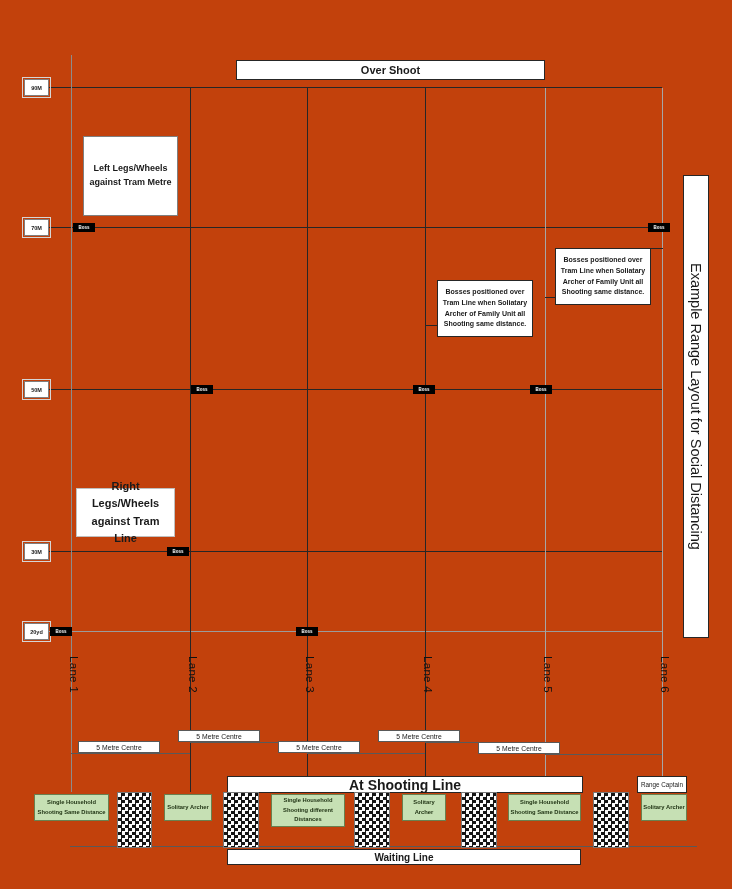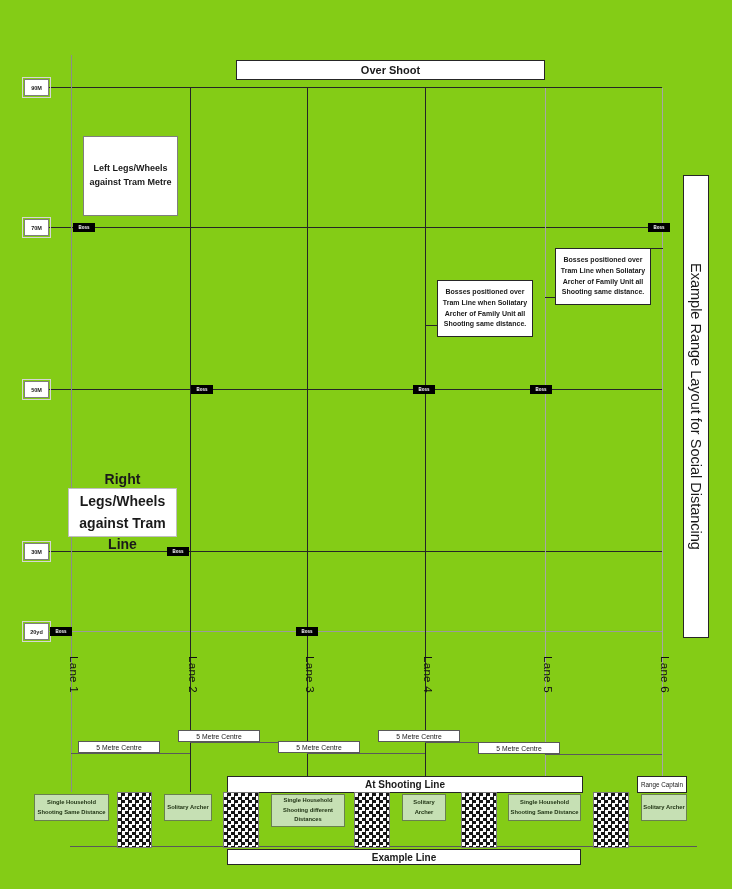--- a/index.html
+++ b/index.html
@@ -1,18 +1,18 @@
 <!DOCTYPE html>
 <html><head>
 <meta charset="utf-8">
 <style>
   html,body{margin:0;padding:0;background:#fff;}
   body{width:732px;height:889px;overflow:hidden;position:relative;
        font-family:"Liberation Sans", sans-serif;color:#1a1a1a;}
-  #canvas{position:absolute;left:0;top:0;width:732px;height:889px;background:#84cc16;}
+  #canvas{position:absolute;left:0;top:0;width:732px;height:889px;background:#c2410c;}
   .abs{position:absolute;box-sizing:border-box;}
   .line{z-index:1;}
   .dist-label{width:25px;height:17px;background:#fff;border:1px solid #7f7f7f;
       outline:1px solid #d6d6d6;outline-offset:1px;font-size:5.5px;font-weight:700;
       display:flex;align-items:center;justify-content:center;z-index:4;}
   .lane-label{writing-mode:vertical-rl;font-size:11.5px;color:#111;height:64px;width:16px;
       z-index:2;letter-spacing:.3px;}
   .boss{width:22px;height:9px;background:#000;color:#fff;font-size:4.5px;font-weight:600;
       display:flex;align-items:center;justify-content:center;z-index:5;}
   .centre-label{width:82px;height:12px;background:#fff;border:1px solid #595959;
@@ -22,36 +22,36 @@
       line-height:1.55;}
   .archer-box{background:#c6e0b4;border:1px solid #69804f;color:#1c2f10;font-weight:700;
       font-size:5.8px;text-align:center;display:flex;align-items:center;justify-content:center;
       z-index:3;line-height:1.7;padding:1px;}
   .checker-box{background-color:#fff;
       background-image:conic-gradient(#151515 0 25%,#fbfbfb 0 50%,#151515 0 75%,#fbfbfb 0);
       background-size:7px 7px;border:1px solid #777;z-index:3;}
   .banner{background:#fff;border:1.3px solid #262626;display:flex;align-items:center;
       justify-content:center;font-weight:700;z-index:3;}
   #overshoot-box{left:236px;top:60px;width:309px;height:20px;font-size:11px;}
-  #shooting-line-box{left:227px;top:776px;width:356px;height:17px;font-size:10px;}
+  #shooting-line-box{left:227px;top:776px;width:356px;height:17px;font-size:14px;}
   #waiting-line-box{left:227px;top:849px;width:354px;height:16px;font-size:10px;}
   #range-captain-box{left:637px;top:776px;width:50px;height:17px;font-size:6.3px;font-weight:400;}
   #title-box{left:683px;top:175px;width:26px;height:463px;border:1.2px solid #262626;
       background:#fff;writing-mode:vertical-rl;font-size:14.5px;display:flex;
       align-items:center;justify-content:center;z-index:3;white-space:nowrap;}
 </style>
 </head>
 <body>
 
 <div id="canvas">
   <div class="abs banner" id="overshoot-box">Over Shoot</div>
   <div class="abs" id="title-box">Example Range Layout for Social Distancing</div>
   <div class="abs banner" id="shooting-line-box">At Shooting Line</div>
   <div class="abs banner" id="range-captain-box">Range Captain</div>
-  <div class="abs banner" id="waiting-line-box">Example Line</div>
+  <div class="abs banner" id="waiting-line-box">Waiting Line</div>
 <div class="abs line" style="left: 48px; top: 87px; width: 614px; height: 1.4px; background: rgb(38, 38, 38);"></div>
     <div class="abs line" style="left: 48px; top: 227px; width: 614px; height: 1.4px; background: rgb(38, 38, 38);"></div>
     <div class="abs line" style="left: 48px; top: 389px; width: 614px; height: 1.4px; background: rgb(38, 38, 38);"></div>
     <div class="abs line" style="left: 48px; top: 551px; width: 614px; height: 1.4px; background: rgb(38, 38, 38);"></div>
     <div class="abs line" style="left: 48px; top: 631px; width: 614px; height: 1.4px; background: rgb(155, 155, 155);"></div>
     <div class="abs line" style="left: 71px; top: 55px; width: 1.2px; height: 737px; background: rgb(140, 140, 140);"></div>
     <div class="abs line" style="left: 190px; top: 88px; width: 1.2px; height: 704px; background: rgb(38, 38, 38);"></div>
     <div class="abs line" style="left: 307px; top: 88px; width: 1.2px; height: 704px; background: rgb(38, 38, 38);"></div>
     <div class="abs line" style="left: 425px; top: 88px; width: 1.2px; height: 704px; background: rgb(38, 38, 38);"></div>
     <div class="abs line" style="left: 545px; top: 88px; width: 1.2px; height: 704px; background: rgb(166, 166, 166);"></div>
@@ -83,21 +83,21 @@
     <div class="abs centre-label" style="left: 78px; top: 741px;">5 Metre Centre</div>
     <div class="abs line" style="left: 190px; top: 742px; width: 117px; height: 1px; background: rgb(89, 89, 89);"></div>
     <div class="abs centre-label" style="left: 178px; top: 730px;">5 Metre Centre</div>
     <div class="abs line" style="left: 307px; top: 753px; width: 118px; height: 1px; background: rgb(89, 89, 89);"></div>
     <div class="abs centre-label" style="left: 278px; top: 741px;">5 Metre Centre</div>
     <div class="abs line" style="left: 425px; top: 742px; width: 120px; height: 1px; background: rgb(89, 89, 89);"></div>
     <div class="abs centre-label" style="left: 378px; top: 730px;">5 Metre Centre</div>
     <div class="abs line" style="left: 545px; top: 754px; width: 117px; height: 1px; background: rgb(89, 89, 89);"></div>
     <div class="abs centre-label" style="left: 478px; top: 742px;">5 Metre Centre</div>
     <div class="abs callout" style="left: 83px; top: 136px; width: 95px; height: 80px; font-size: 9px; border-color: rgb(127, 127, 127);">Left Legs/Wheels against Tram Metre</div>
-    <div class="abs callout" style="left: 68px; top: 488px; width: 109px; height: 49px; font-size: 14px; border-color: rgb(191, 191, 191);">Right Legs/Wheels against Tram Line</div>
+    <div class="abs callout" style="left: 76px; top: 488px; width: 99px; height: 49px; font-size: 11px; border-color: rgb(191, 191, 191);">Right Legs/Wheels against Tram Line</div>
     <div class="abs callout" style="left: 555px; top: 248px; width: 96px; height: 57px; font-size: 7px; border-color: rgb(38, 38, 38);">Bosses positioned over Tram Line when Soliatary Archer of Family Unit all Shooting same distance.</div>
     <div class="abs callout" style="left: 437px; top: 280px; width: 96px; height: 57px; font-size: 7px; border-color: rgb(38, 38, 38);">Bosses positioned over Tram Line when Soliatary Archer of Family Unit all Shooting same distance.</div>
     <div class="abs archer-box" style="left: 34px; top: 794px; width: 75px; height: 27px;">Single Household Shooting Same Distance</div>
     <div class="abs checker-box" style="left: 117px; top: 792px; width: 35px; height: 56px;"></div>
     <div class="abs archer-box" style="left: 164px; top: 794px; width: 48px; height: 27px;">Solitary Archer</div>
     <div class="abs checker-box" style="left: 223px; top: 792px; width: 36px; height: 56px;"></div>
     <div class="abs archer-box" style="left: 271px; top: 794px; width: 74px; height: 33px;">Single Household Shooting different Distances</div>
     <div class="abs checker-box" style="left: 354px; top: 792px; width: 36px; height: 56px;"></div>
     <div class="abs archer-box" style="left: 402px; top: 794px; width: 44px; height: 27px;">Solitary Archer</div>
     <div class="abs checker-box" style="left: 461px; top: 792px; width: 36px; height: 56px;"></div>

